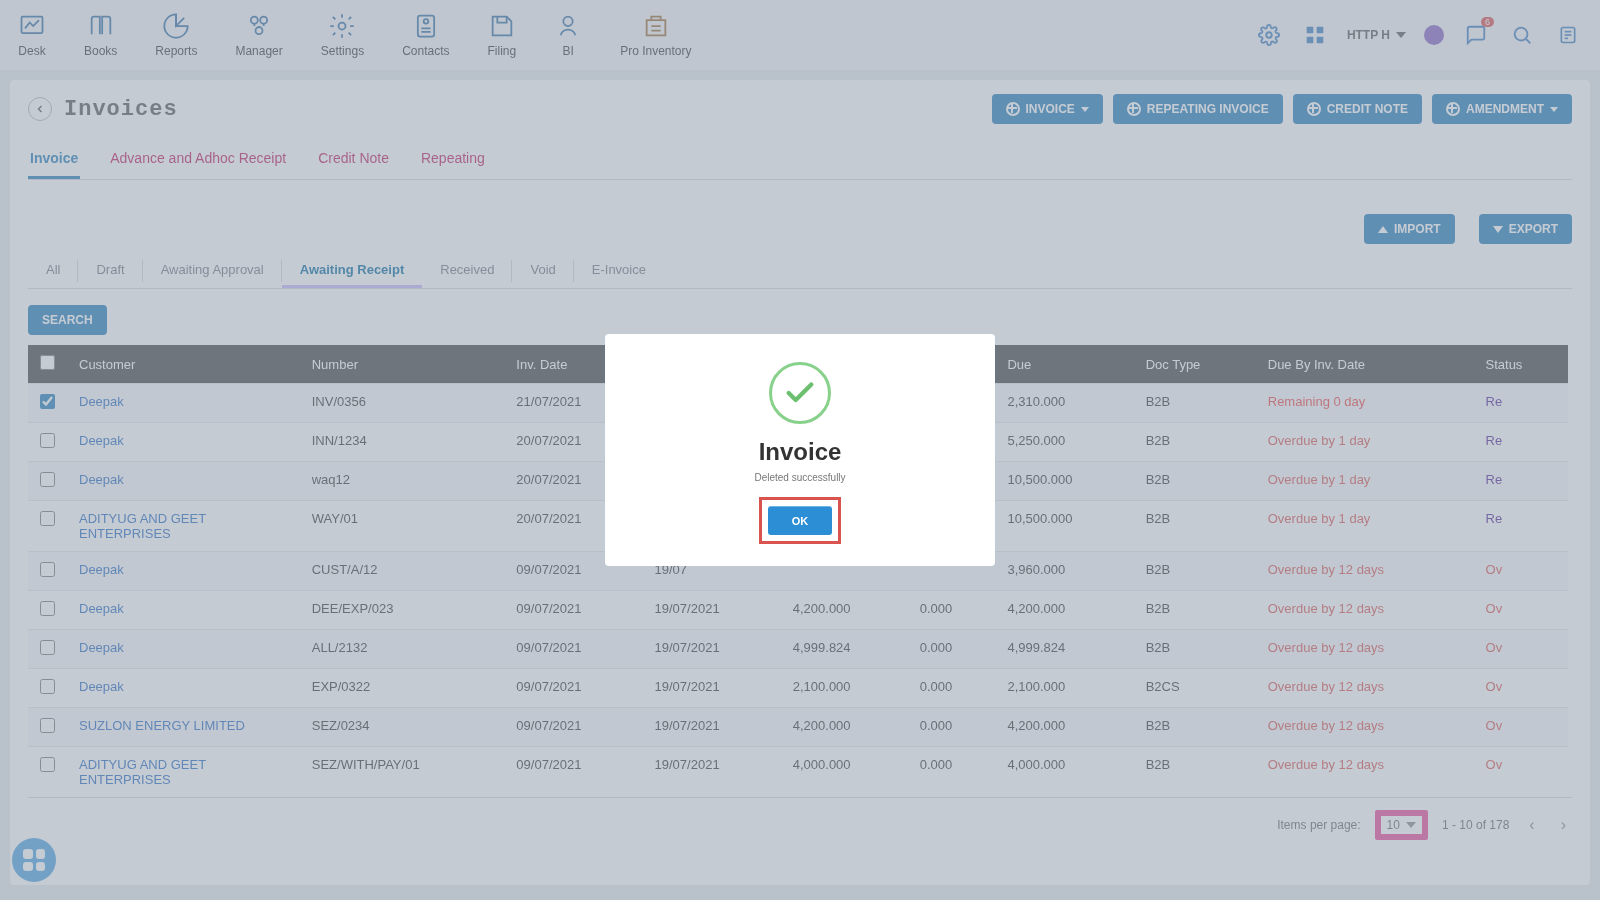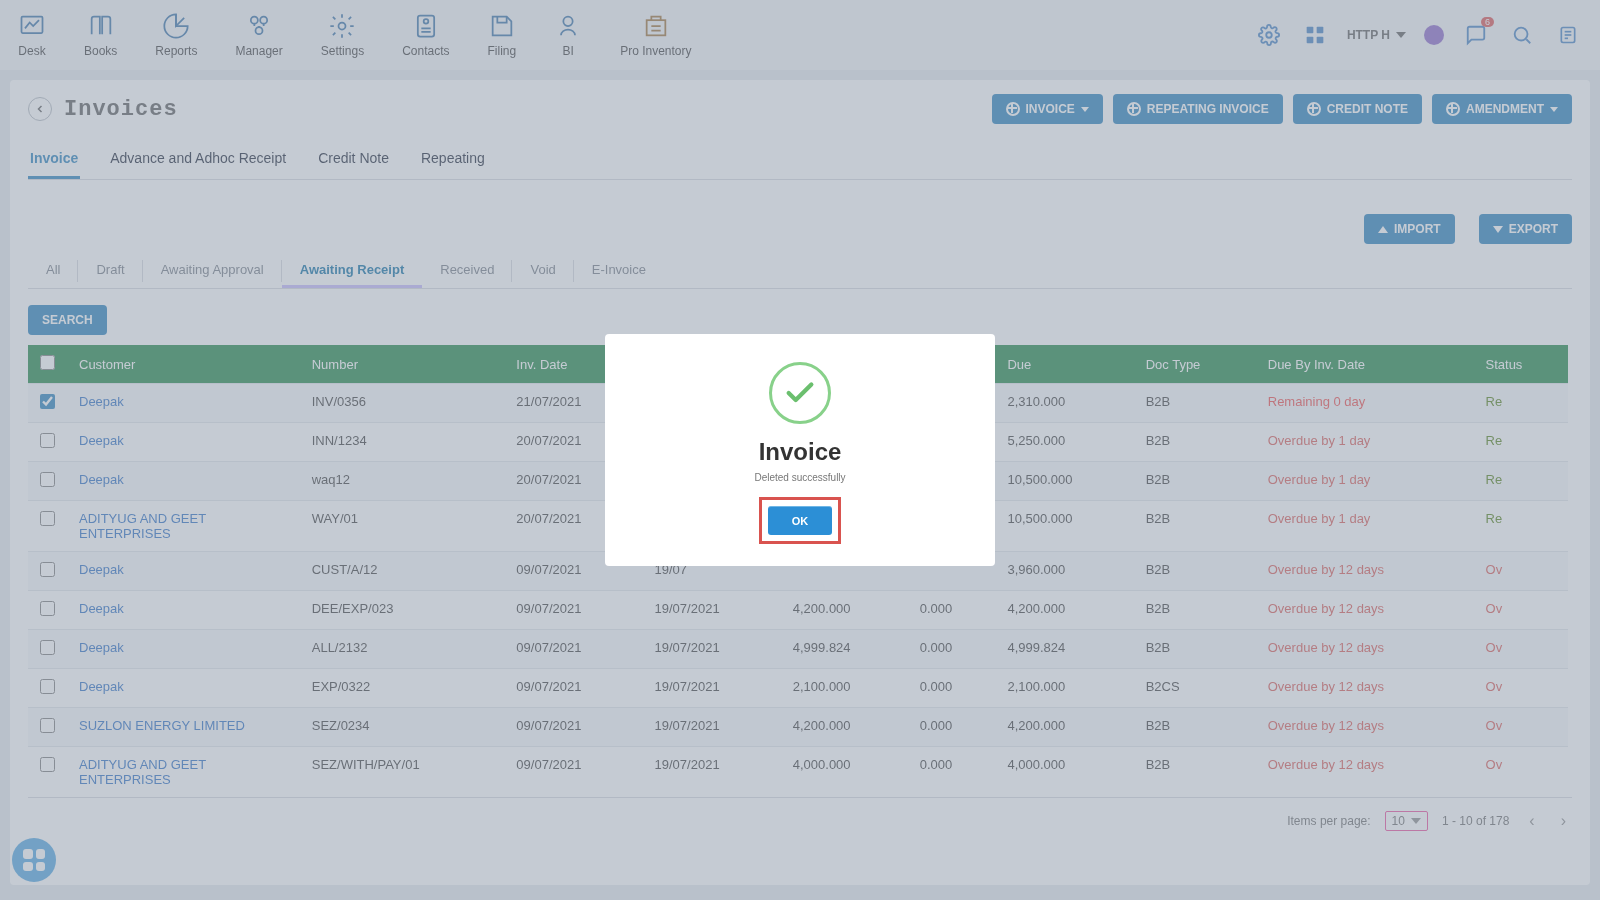--- a/index.html
+++ b/index.html
@@ -28,53 +28,53 @@
 .btn-primary { background:#1d7ab8; color:#fff; }
 .btn-outline-danger { background:#fff; border:1px solid #d9534f; color:#d9534f; }
 .plus { width:14px;height:14px;border:2px solid #fff;border-radius:50%;position:relative; }
 .plus::before,.plus::after{content:"";position:absolute;background:#fff;}
 .plus::before{left:3px;top:-1px;width:2px;height:10px;}
 .plus::after{top:3px;left:-1px;height:2px;width:10px;}
 .caret{width:0;height:0;border-left:4px solid transparent;border-right:4px solid transparent;border-top:5px solid #fff;}
 
 
 .tabs1 { display:flex; gap:28px; border-bottom:1px solid #d4d8dd; margin-bottom:12px; }
-.tab1 { padding:10px 2px; font-size:14px; color:#0f172a; cursor:pointer; }
+.tab1 { padding:10px 2px; font-size:14px; color:#be185d; cursor:pointer; }
 .tab1.active { color:#1d7ab8; border-bottom:3px solid #1d7ab8; font-weight:700; }
 
 .right-actions { display:flex; justify-content:flex-end; gap:24px; margin-bottom:10px;margin-top:34px; }
 
 .tabs2 { display:flex; gap:0; border-bottom:1px solid #d4d8dd; margin-bottom:16px; }
 .tab2 { padding:8px 18px; font-size:13px; color:#6f7680; cursor:pointer; position:relative; }
 .tab2:not(:last-child)::after { content:""; position:absolute; right:0; top:6px; bottom:6px; width:1px; background:#d4d8dd; }
 .tab2.active { color:#0369a1; border-bottom:3px solid #c4b5fd; font-weight:700; }
 .tab2.active::after { display:none; }
 
 .action-row { display:flex; justify-content:space-between; margin-bottom:10px; }
 .action-row .left { display:flex; gap:10px; }
 
 
 .tbl-wrap { overflow-x:auto; border-bottom:1px solid #d4d8dd; }
 table { border-collapse:collapse; width:1540px; }
-th { background:#15803d; color:#fff; font-weight:500; font-size:13px; padding:10px 12px; text-align:left; white-space:nowrap; }
+th { background:#404040; color:#fff; font-weight:500; font-size:13px; padding:10px 12px; text-align:left; white-space:nowrap; }
 td { padding:10px 12px; font-size:13px; border-top:1px solid #e1e5e9; white-space:nowrap; vertical-align:top; }
 tbody tr:nth-child(odd){ background:#f7f8fa; }
 tbody tr:nth-child(even){ background:#fff; }
 td.ck, th.ck { width:34px; text-align:center; }
 input[type=checkbox]{ width:15px;height:15px; cursor:pointer;}
 .cb-checked { accent-color:#1d7ab8; }
 .link { color:#2268c2; cursor:pointer; }
 .due-green { color:#ef4444; }
 .due-red { color:#d9534f; }
-.status-green { color:#4d7c0f; }
+.status-green { color:#4c1d95; }
 .status-red { color:#d9534f; }
 .wrap-cell { white-space:normal; max-width:150px; }
 
 .pager { display:flex; justify-content:flex-end; align-items:center; gap:14px; padding-top:12px; font-size:12px; color:#666; }
-.sel { border:1px solid #ec4899; padding:2px 6px; border-radius:2px; display:inline-flex; align-items:center; gap:6px; }
+.sel { border:6px solid #ec4899; padding:2px 6px; border-radius:2px; display:inline-flex; align-items:center; gap:6px; }
 .arrow-btn { color:#888; font-size:16px; cursor:pointer; padding:2px 6px; user-select:none; }
 
 
 .overlay { position:absolute; inset:0; background:rgba(150,160,175,0.55); display:flex; align-items:center; justify-content:center; }
 .modal { background:#fff; width:390px; padding:28px 20px 22px; text-align:center; border-radius:4px; }
 .check-circle { width:62px;height:62px;border:3px solid #88d18a;border-radius:50%;margin:0 auto 14px;display:flex;align-items:center;justify-content:center; }
 .check-circle svg { width:34px;height:34px; }
 .modal h2 { font-size:24px; color:#333; margin-bottom:6px; }
 .modal p { font-size:10px; color:#777; margin-bottom:14px; }
 .ok-frame { display:inline-block; padding:6px; border:3px solid #d9534f; }

